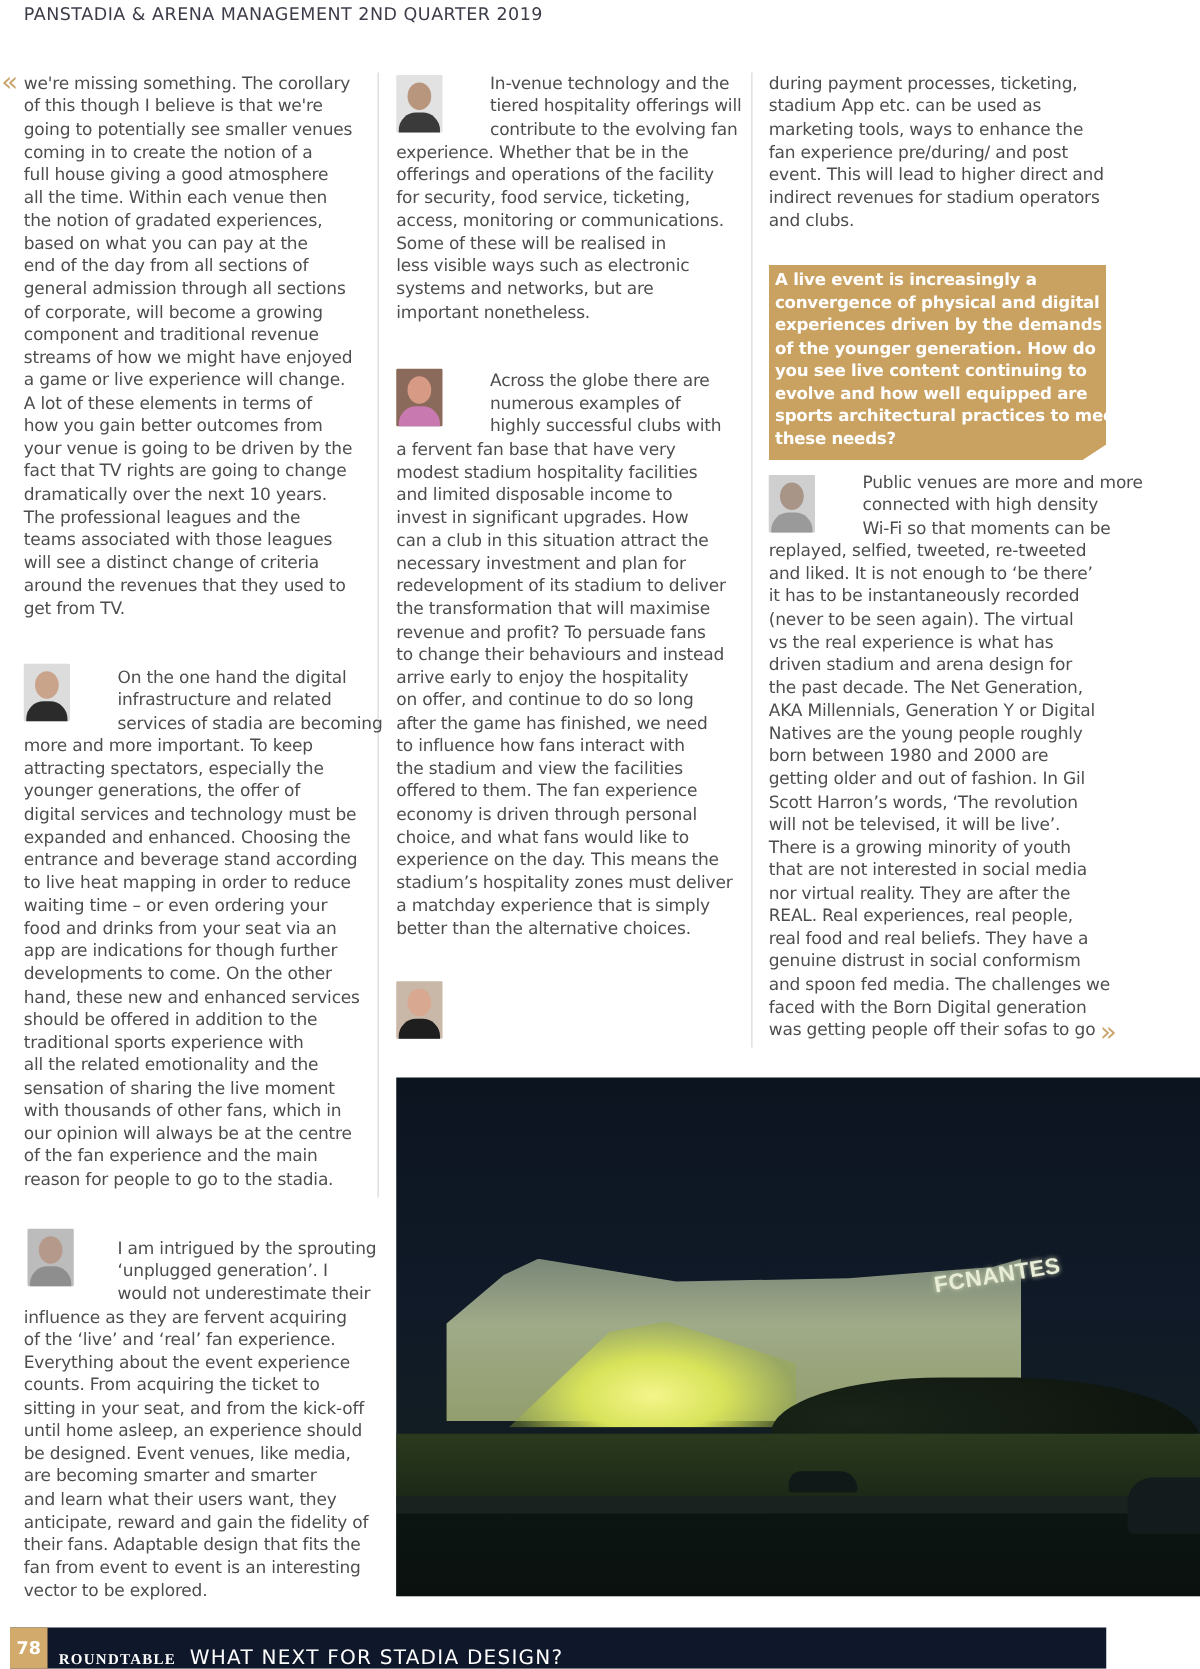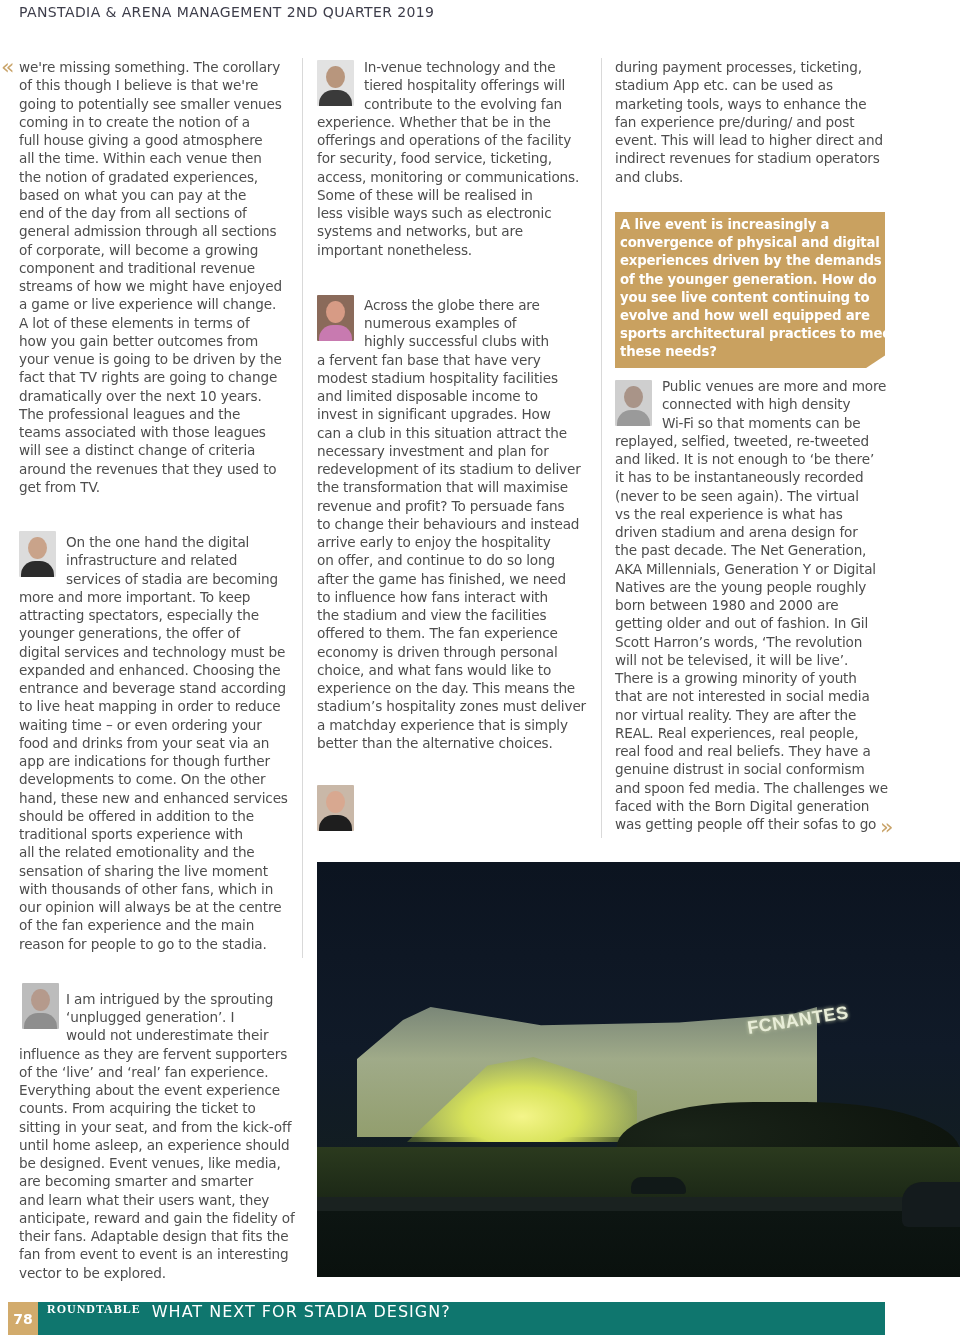--- a/index.html
+++ b/index.html
@@ -14,21 +14,21 @@
 
     .col { position: absolute; top: 58px; font-size: 13.6px; line-height: 18.25px; color: #4d4d4d; letter-spacing: -0.15px; }
     .col1 { left: 19px; width: 266px; }
     .col2 { left: 317px; width: 272px; }
     .col3 { left: 615px; width: 272px; }
 
     .divider { position: absolute; width: 1px; background: #d9d9d9; }
 
     .para { margin-bottom: 37px; }
     .para .line { display: block; white-space: nowrap; }
-    .para .line.indent { padding-left: 47px; }
+    .para .line.indent { padding-left: 75px; }
 
     .avatar {
       position: absolute; width: 37px; height: 46px;
       border-radius: 1px; overflow: hidden;
     }
     .avatar .face { position: absolute; left: 9px; top: 6px; width: 19px; height: 22px; border-radius: 50%; }
     .avatar .body { position: absolute; left: 2px; top: 30px; width: 33px; height: 22px; border-radius: 14px 14px 0 0; }
 
     .quote-mark { position: absolute; color: #c9a46a; font-size: 22px; line-height: 18px; }
 
@@ -77,21 +77,21 @@
       position: absolute; left: 314px; top: 315px; width: 55px; height: 17px;
       background: #111918; border-radius: 10px 14px 3px 3px;
     }
     .photo .car2 {
       position: absolute; left: 585px; top: 320px; width: 70px; height: 45px;
       background: #141b1d; border-radius: 20px 0 0 6px;
     }
 
     .footer-bar {
       position: absolute; left: 8px; top: 1302px; width: 877px; height: 33px;
-      background: #0f766e; display: flex; align-items: flex-start;
+      background: #0f172a; display: flex; align-items: flex-end;
     }
     .footer-bar .page-num {
       width: 30px; height: 33px; background: #d2ab6c; color: #ffffff; font-weight: bold;
       font-size: 14px; display: flex; align-items: center; justify-content: center;
       font-family: "DejaVu Sans", sans-serif;
     }
     .footer-bar .section {
       margin-left: 9px; color: #ffffff; font-weight: bold; font-size: 12px; letter-spacing: 1px;
       font-family: Liberation Serif, serif;
     }
@@ -158,21 +158,21 @@
       <span class="line">sensation of sharing the live moment</span>
       <span class="line">with thousands of other fans, which in</span>
       <span class="line">our opinion will always be at the centre</span>
       <span class="line">of the fan experience and the main</span>
       <span class="line">reason for people to go to the stadia.</span>
     </div>
   <div class="para" id="c1p3">
       <span class="line indent">I am intrigued by the sprouting</span>
       <span class="line indent">‘unplugged generation’. I</span>
       <span class="line indent">would not underestimate their</span>
-      <span class="line">influence as they are fervent supporters</span>
+      <span class="line">influence as they are fervent acquiring</span>
       <span class="line">of the ‘live’ and ‘real’ fan experience.</span>
       <span class="line">Everything about the event experience</span>
       <span class="line">counts. From acquiring the ticket to</span>
       <span class="line">sitting in your seat, and from the kick-off</span>
       <span class="line">until home asleep, an experience should</span>
       <span class="line">be designed. Event venues, like media,</span>
       <span class="line">are becoming smarter and smarter</span>
       <span class="line">and learn what their users want, they</span>
       <span class="line">anticipate, reward and gain the fidelity of</span>
       <span class="line">their fans. Adaptable design that fits the</span>

